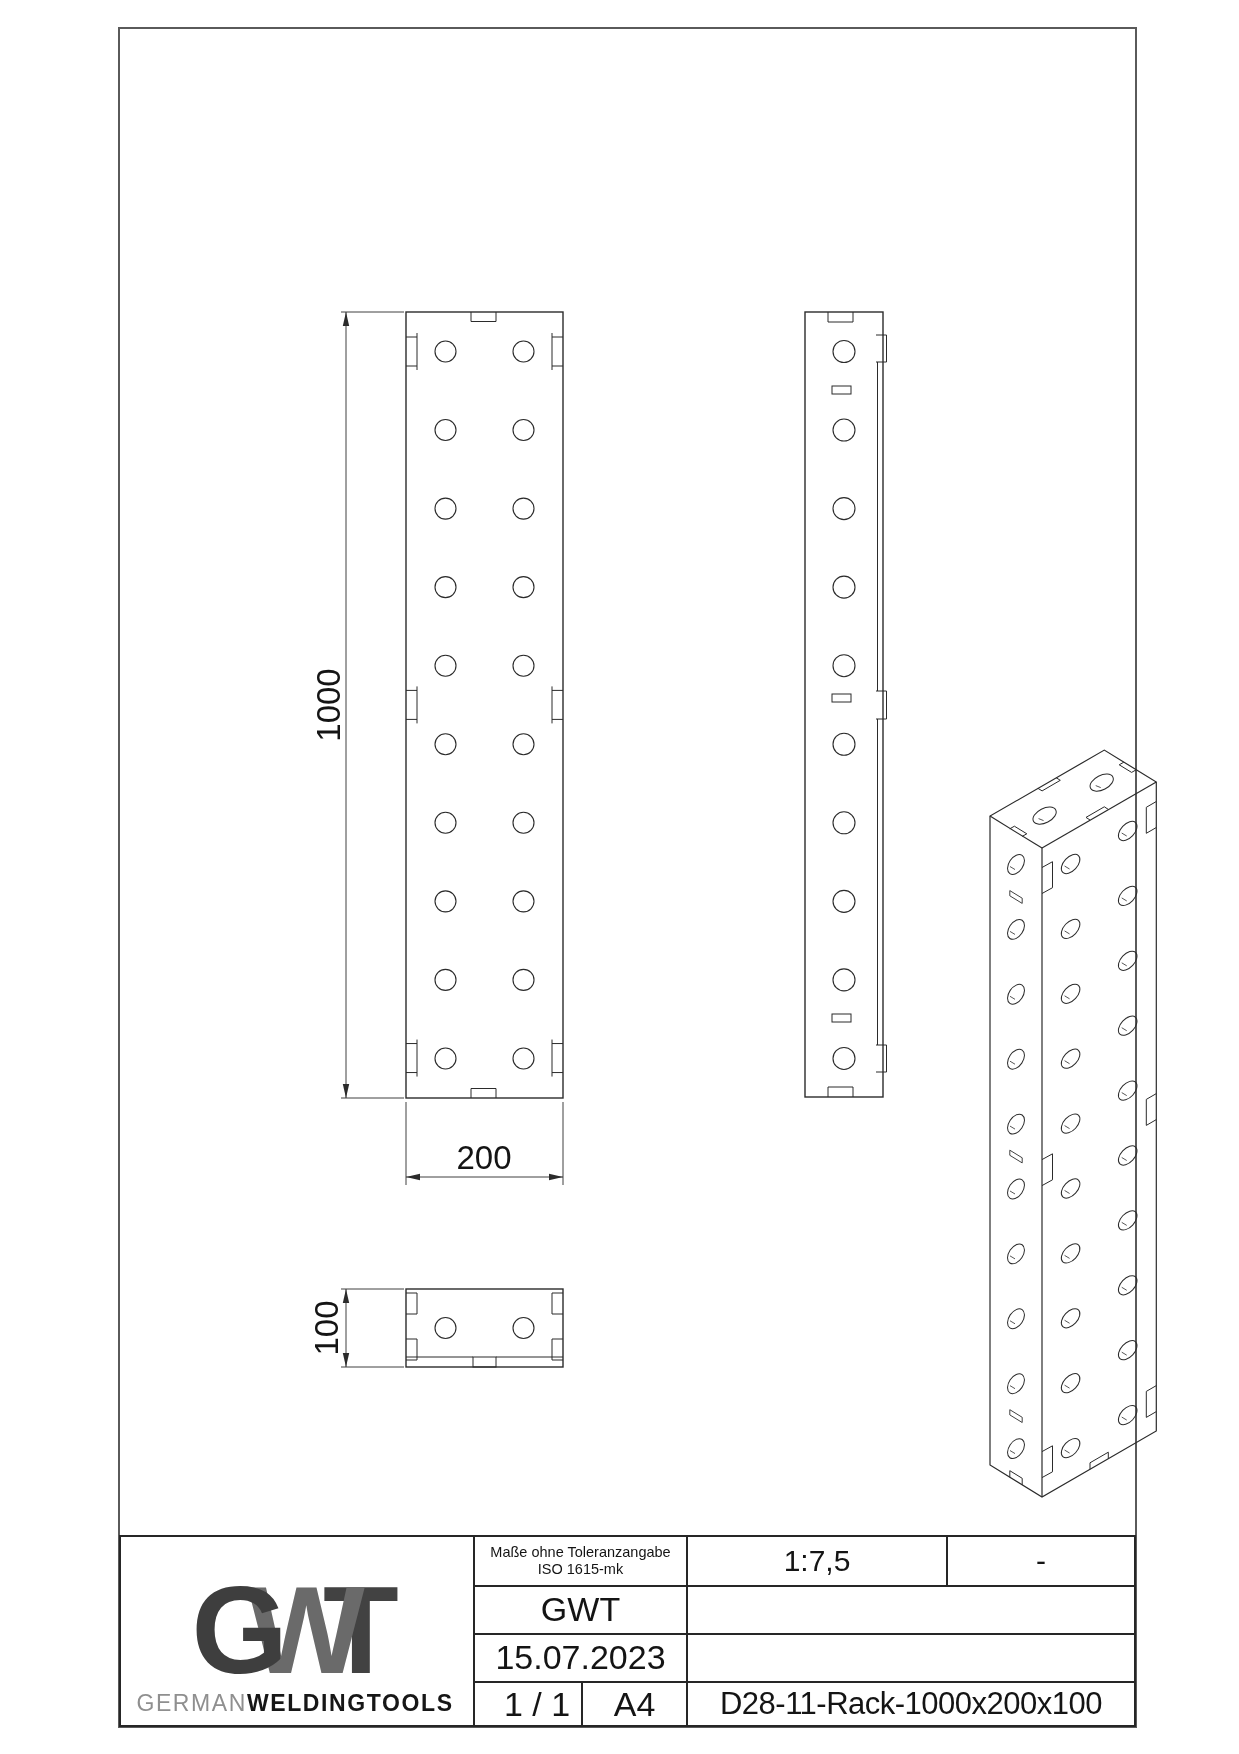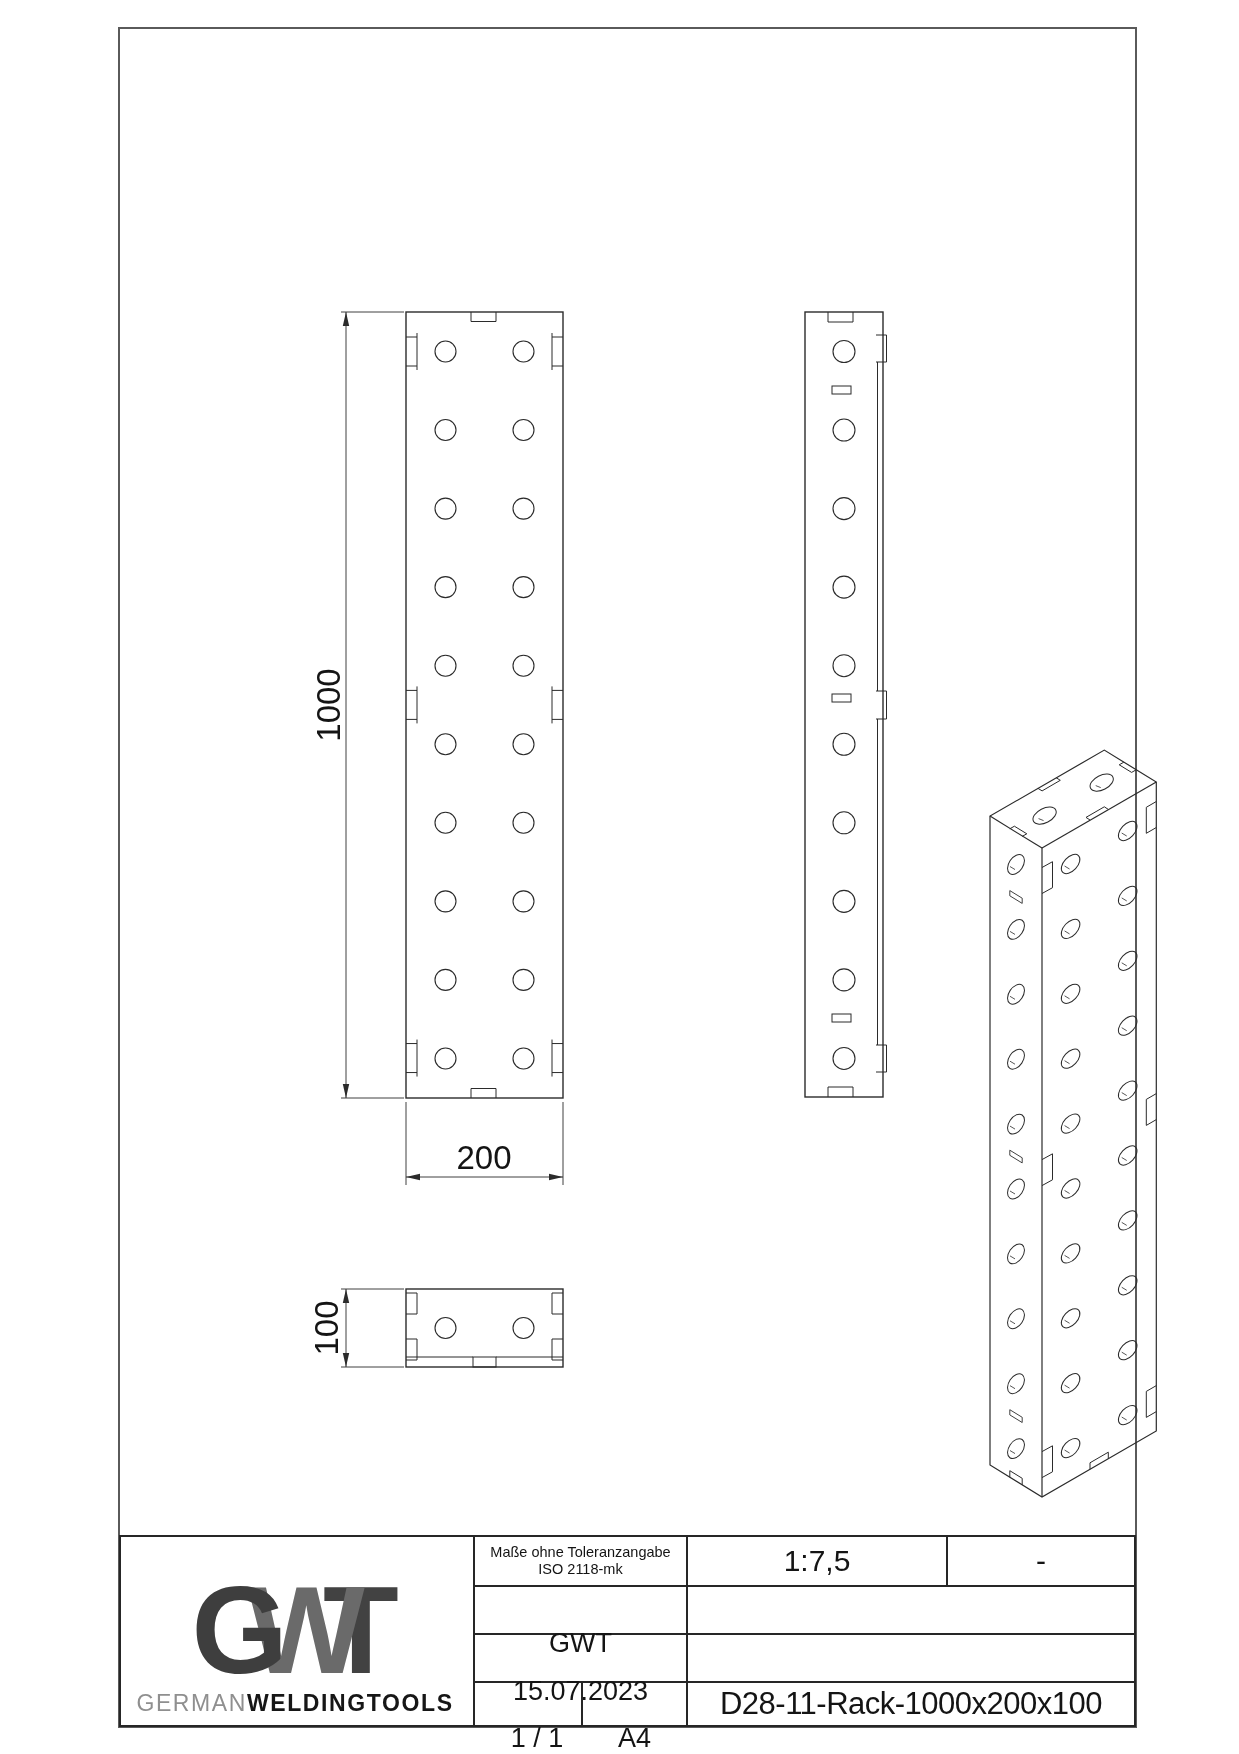--- a/index.html
+++ b/index.html
@@ -8,21 +8,21 @@
   svg{position:absolute;top:0;left:0;}
   svg text{font-family:"Liberation Sans",sans-serif;fill:#141414;}
 
   
   .tb{position:absolute;left:119px;top:1535px;width:1017px;height:192px;
       border:2px solid #262626;box-sizing:border-box;background:#fff;}
   .tb .vline,.tb .hline{position:absolute;background:#262626;}
   .tb .cell{position:absolute;display:flex;align-items:center;justify-content:center;
             text-align:center;color:#141414;box-sizing:border-box;}
   .tol{font-size:14.5px;line-height:1.18;}
-  .big{font-size:27px;margin-top:34px;}
+  .big{font-size:34px;}
   .scale{font-size:30px;}
   .partname{font-size:31px;letter-spacing:-0.5px;}
 
   
   .logo-cell{position:absolute;left:0;top:0;width:348px;height:188px;
              display:flex;flex-direction:column;align-items:center;justify-content:flex-end;
              padding-bottom:8px;box-sizing:border-box;}
   .logo-big{display:flex;align-items:flex-end;height:118px;font-weight:700;
             font-size:124px;line-height:0.86;user-select:none;}
   .logo-big .lg{display:inline-block;}
@@ -250,21 +250,21 @@
         <span class="lg logo-t">T</span>
       </div>
       <div class="logo-sub">
         <span class="light">GERMAN</span><span class="bold">WELDINGTOOLS</span>
       </div>
     </div>
 
     <div class="cell tol" style="left:354px;top:0;width:211px;height:48px;">
       <div>
         <div>Maße ohne Toleranzangabe</div>
-        <div>ISO 2118-mk</div>
+        <div>ISO 1615-mk</div>
       </div>
     </div>
     <div class="cell big" style="left:354px;top:50px;width:211px;height:44px;">GWT</div>
     <div class="cell big" style="left:354px;top:98px;width:211px;height:44px;">15.07.2023</div>
     <div class="cell big" style="left:354px;top:146px;width:124px;height:42px;">1 / 1</div>
     <div class="cell big" style="left:462px;top:146px;width:103px;height:42px;border-radius:12px;">A4</div>
 
     <div class="cell scale" style="left:567px;top:0;width:258px;height:48px;">1:7,5</div>
     <div class="cell scale" style="left:827px;top:0;width:186px;height:48px;">-</div>
     <div class="cell partname" style="left:567px;top:146px;width:446px;height:42px;">D28-11-Rack-1000x200x100</div>

